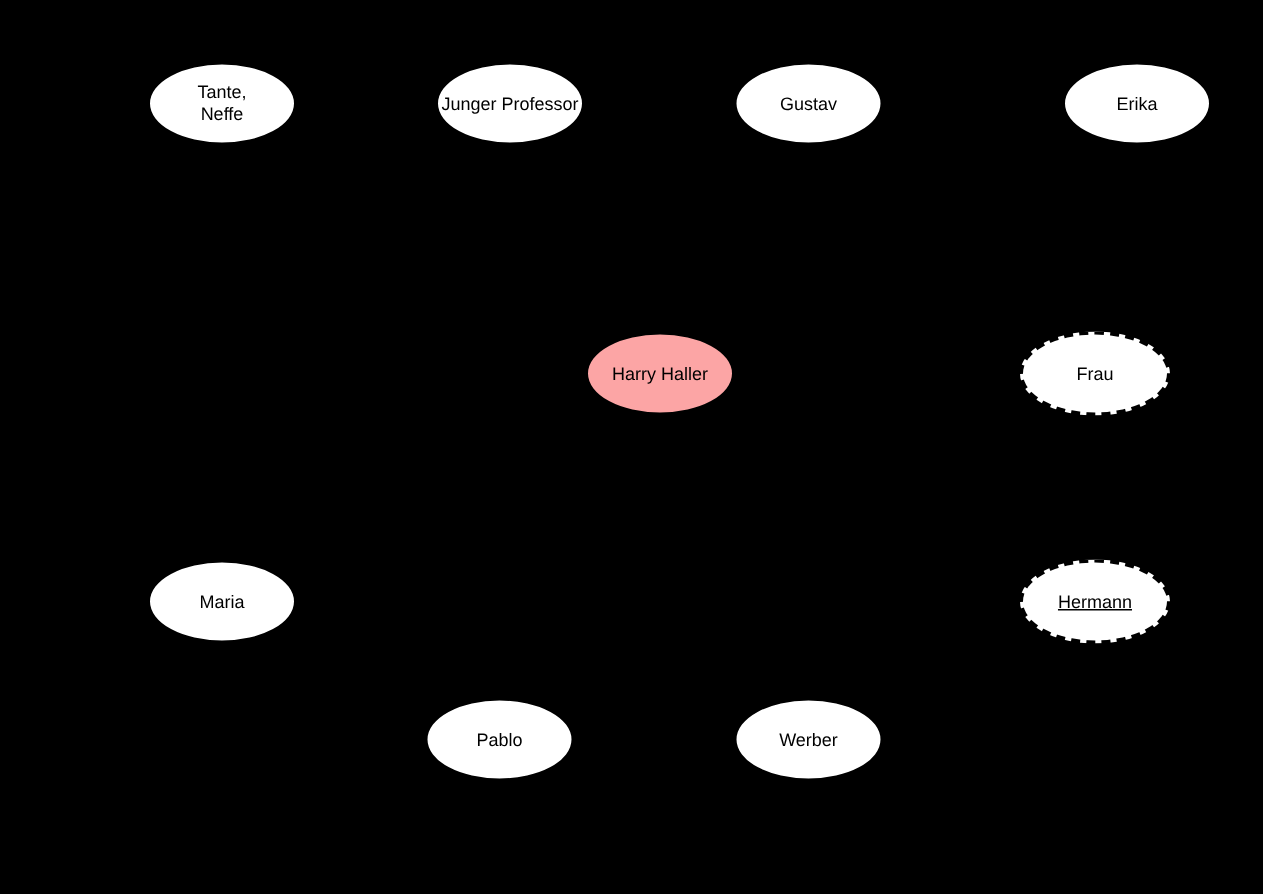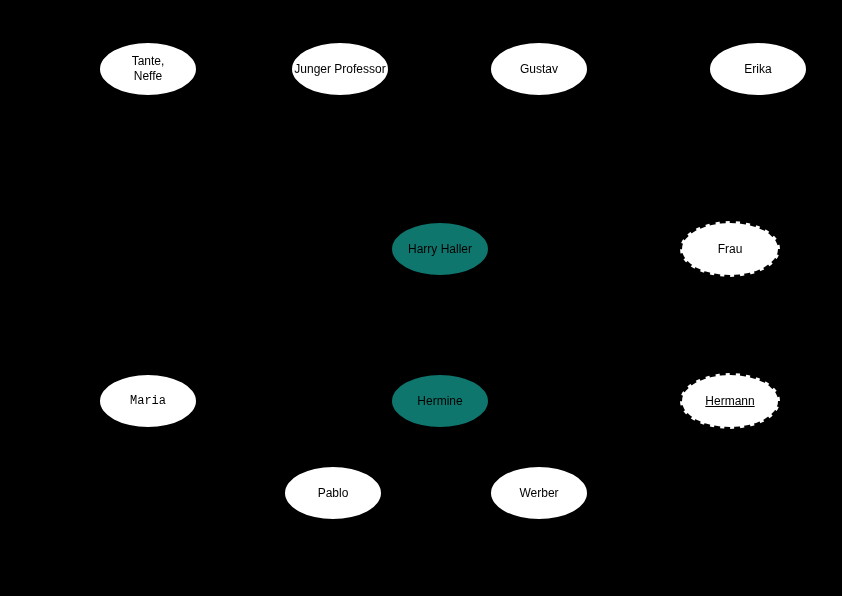--- a/index.html
+++ b/index.html
@@ -21,37 +21,37 @@
     height: 56px;
     box-sizing: border-box;
     background: #ffffff;
     border: 2px solid #000000;
     border-radius: 50%;
     display: flex;
     align-items: center;
     justify-content: center;
     text-align: center;
   }
-  .node--gray   { background: #0f766e; }
+  .node--gray   { background: #fca5a5; }
   .node--dashed { border-style: dashed; text-align: right; }
   .node-label {
     color: #000000;
     font-size: 12px;
     line-height: 1.25;
     white-space: pre-line;
   }
   
   .n-tante-neffe      { left: 98px;  top: 41px;  }
   .n-junger-professor { left: 290px; top: 41px;  }
   .n-gustav           { left: 489px; top: 41px;  }
   .n-erika            { left: 708px; top: 41px;  }
   .n-mozart-goethe    { left: 98px;  top: 221px; }
   .n-harry-haller     { left: 390px; top: 221px; }
   .n-frau             { left: 680px; top: 221px; }
-  .n-maria            { left: 98px;  top: 373px; font-family: Liberation Mono, monospace; }
+  .n-maria            { left: 98px;  top: 373px; }
   .n-hermine          { left: 390px; top: 373px; }
   .n-hermann          { left: 680px; top: 373px; text-decoration: underline; }
   .n-pablo            { left: 283px; top: 465px; }
   .n-werber           { left: 489px; top: 465px; }
 </style>
 </head>
 <body>
 
 <div class="canvas">
 
@@ -78,23 +78,20 @@
   </div>
 
   <div class="node node--dashed n-frau">
     <span class="node-label">Frau</span>
   </div>
 
   <div class="node n-maria">
     <span class="node-label">Maria</span>
   </div>
 
-  <div class="node node--gray n-hermine">
-    <span class="node-label">Hermine</span>
-  </div>
 
   <div class="node node--dashed n-hermann">
     <span class="node-label">Hermann</span>
   </div>
 
   <div class="node n-pablo">
     <span class="node-label">Pablo</span>
   </div>
 
   <div class="node n-werber">

